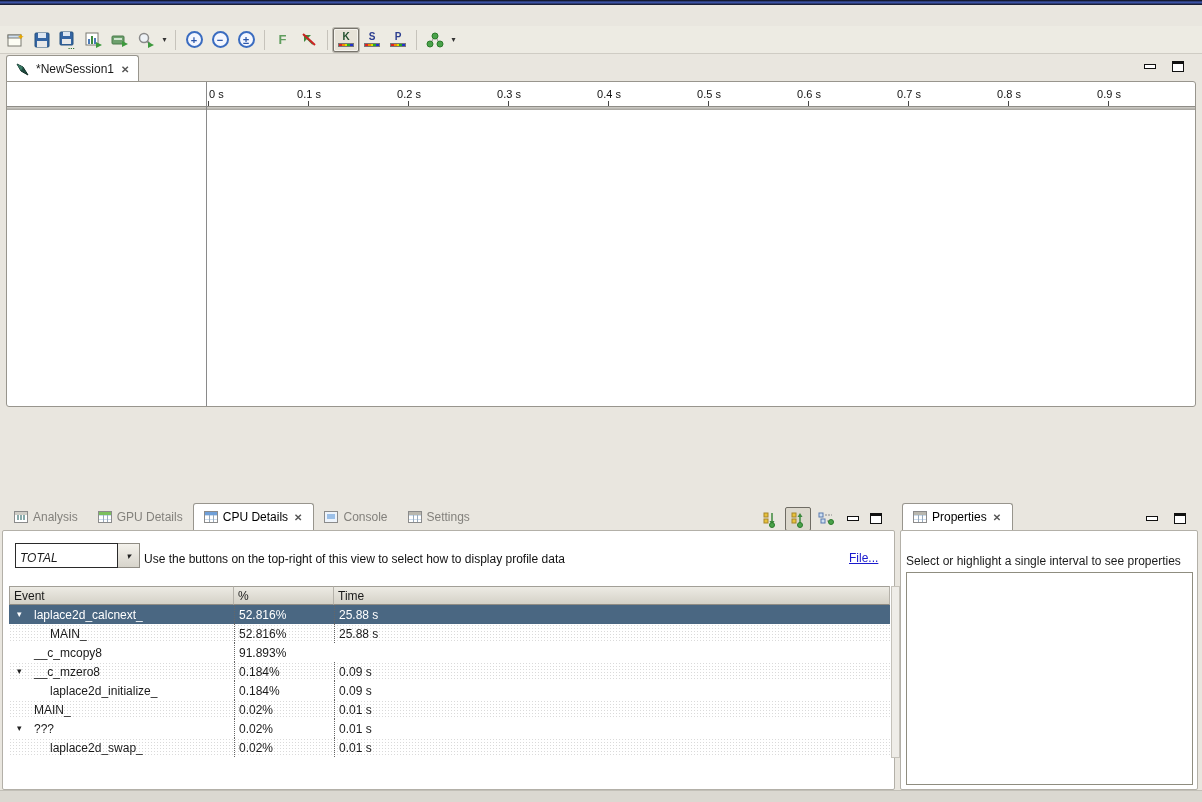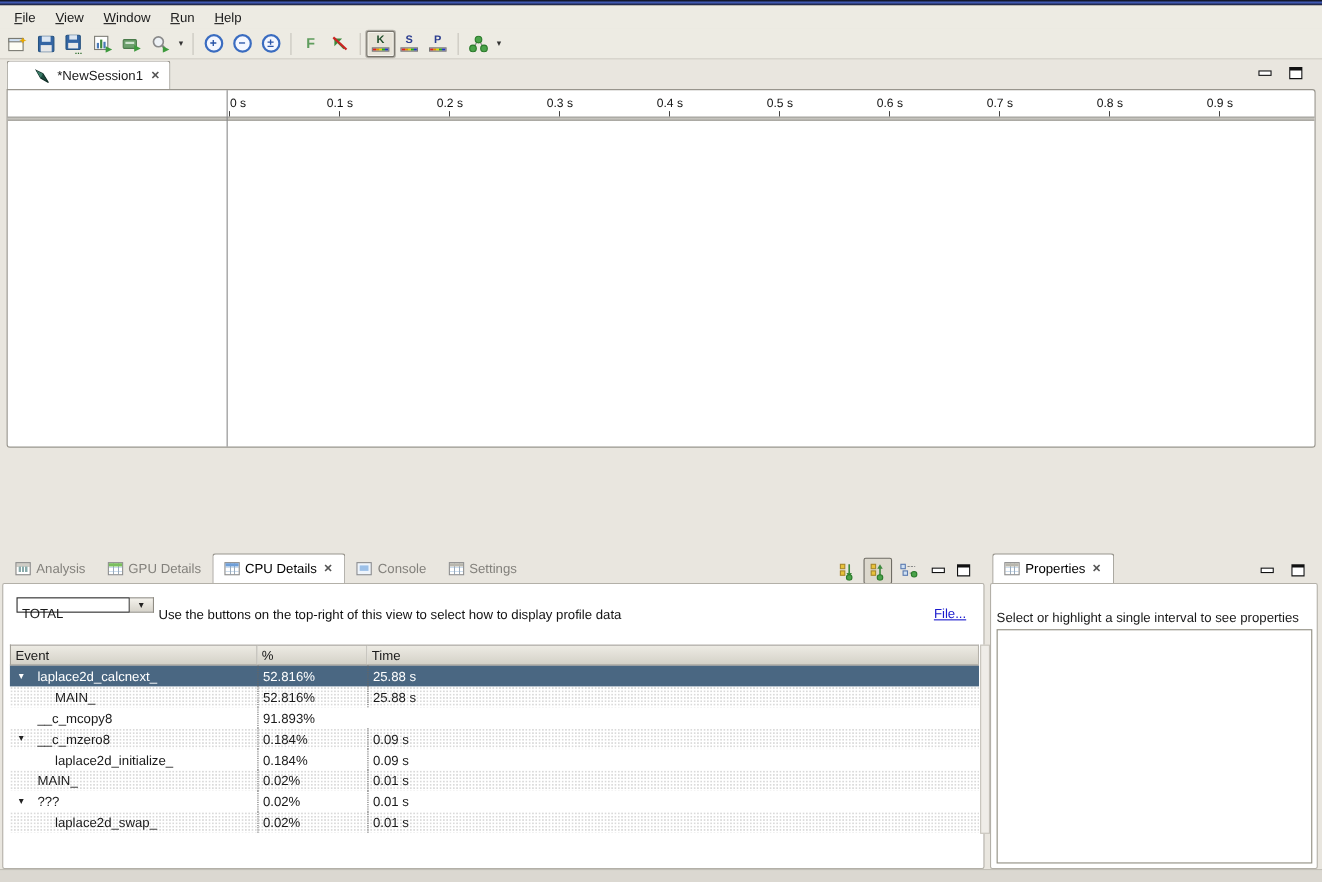--- a/index.html
+++ b/index.html
@@ -29,21 +29,21 @@
   .ksp { display:flex; flex-direction:column; align-items:center; line-height:1; }
   .ksp .letter { font-size:10px; font-weight:bold; }
   .ksp .strip { width:16px; height:4px; margin-top:1px; border:1px solid #777;
     background:linear-gradient(90deg,#d22 0 20%,#e80 20% 40%,#dd0 40% 60%,#2a2 60% 80%,#23c 80% 100%); }
   .zoomglyph { width:17px; height:17px; border:2px solid #3a6cc0; border-radius:50%;
     display:flex; align-items:center; justify-content:center; font-size:11px; font-weight:bold;
     color:#2a55a8; background:#f4f7ff; }
   .marker-f { color:#3d8a3d; font-weight:bold; font-size:13px; letter-spacing:1px; opacity:.8; }
 
   
-  .editor-tab { position:absolute; left:6px; top:55px; height:27px; padding:0 8px 0 24px;
+  .editor-tab { position:absolute; left:6px; top:55px; height:27px; padding:0 8px 0 8px;
     background:#fff; border:1px solid #98958d; border-bottom:none; border-radius:3px 3px 0 0;
     display:flex; align-items:center; gap:6px; }
   .close-x { font-size:10px; font-weight:bold; color:#555; padding:0 1px; cursor:default; }
   .winbtn-min { width:12px; height:5px; border:1px solid #111; background:#fff; }
   .winbtn-max { width:12px; height:11px; border:1px solid #111; border-top:3px solid #111; background:#fff; }
   .ed-min { position:absolute; left:1144px; top:64px; }
   .ed-max { position:absolute; left:1172px; top:61px; }
 
   .editor-body { position:absolute; left:6px; top:81px; width:1190px; height:326px;
     background:#fff; border:1px solid #98958d; border-radius:0 3px 3px 3px; }
@@ -77,21 +77,21 @@
   .viewbtns { position:absolute; left:757px; top:507px; display:flex; align-items:center; gap:2px; }
   .vbtn { width:26px; height:24px; display:flex; align-items:center; justify-content:center;
     border:1px solid transparent; border-radius:2px; }
   .vbtn.sel { background:#dcd8cd; border:1px solid #6f6c64; }
   .blp-min { position:absolute; left:847px; top:516px; }
   .blp-max { position:absolute; left:870px; top:513px; }
 
   
   .blp-body { position:absolute; left:2px; top:530px; width:893px; height:260px;
     background:#fff; border:1px solid #b3b0a8; border-radius:2px; }
-  .combo { position:absolute; left:12px; top:12px; display:flex; height:14px; }
+  .combo { position:absolute; left:12px; top:12px; display:flex; height:25px;font-style:italic; }
   .combo-field { width:103px; border:1px solid #2a2a2a; background:#fff; padding:7px 4px 0 4px; }
   .combo-btn { width:22px; border:1px solid #8f8c84; border-left:none;
     background:linear-gradient(#f4f2ec,#d7d4cb); display:flex; align-items:center; justify-content:center;
     font-size:9px; color:#222; }
   .hint-text { position:absolute; left:141px; top:21px; color:#111; }
   .more-link { position:absolute; left:846px; top:20px; color:#1a1acd; text-decoration:underline; cursor:pointer; }
 
   .cpu-table { position:absolute; left:6px; top:55px; width:881px; }
   .trow { display:flex; height:19px; align-items:stretch; }
   .thead .tc { background:linear-gradient(#edebe4,#d4d1c7); border-top:1px solid #a29f97;
@@ -126,27 +126,20 @@
 
   svg { display:block; }
 </style>
 </head>
 <body>
 
 <div id="app">
 
   <div class="top-strip"></div>
 
-  <div class="menubar">
-    <span class="menu-item">File</span>
-    <span class="menu-item">View</span>
-    <span class="menu-item">Window</span>
-    <span class="menu-item">Run</span>
-    <span class="menu-item">Help</span>
-  </div>
 
   <div class="toolbar">
     <div class="tbtn">
       <span>
         <svg width="18" height="16">
             <rect x="1" y="3" width="13" height="11" fill="#fdfdf4" stroke="#7a7a72"></rect>
             <rect x="1" y="3" width="13" height="3" fill="#cfe0f2" stroke="#7a7a72"></rect>
             <text x="10" y="8" font-size="9" fill="#e8a800">✦</text>
           </svg>
       </span>

